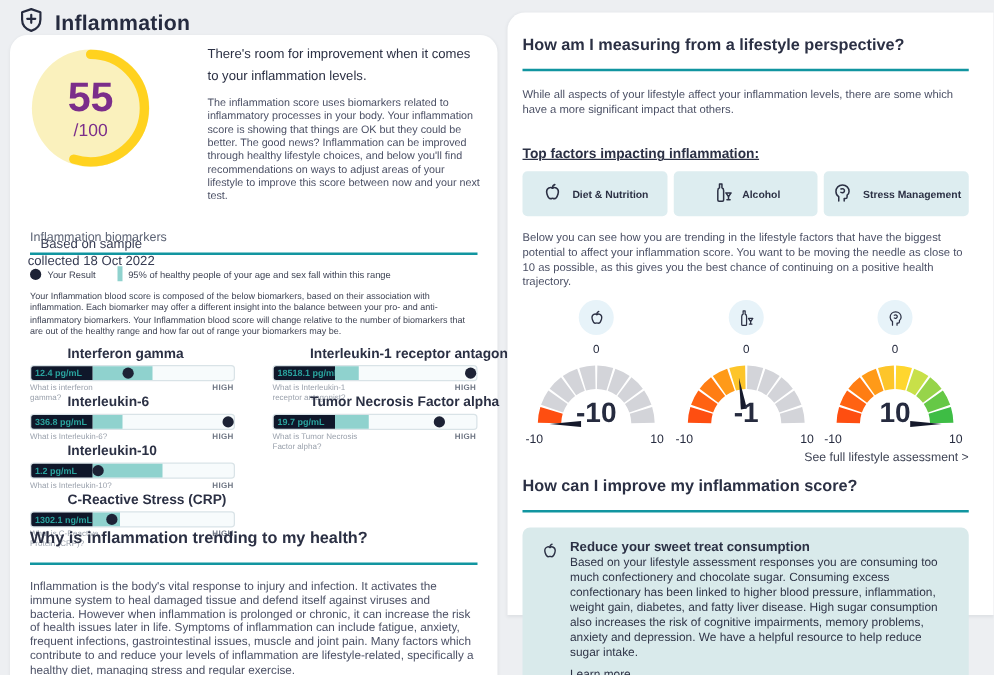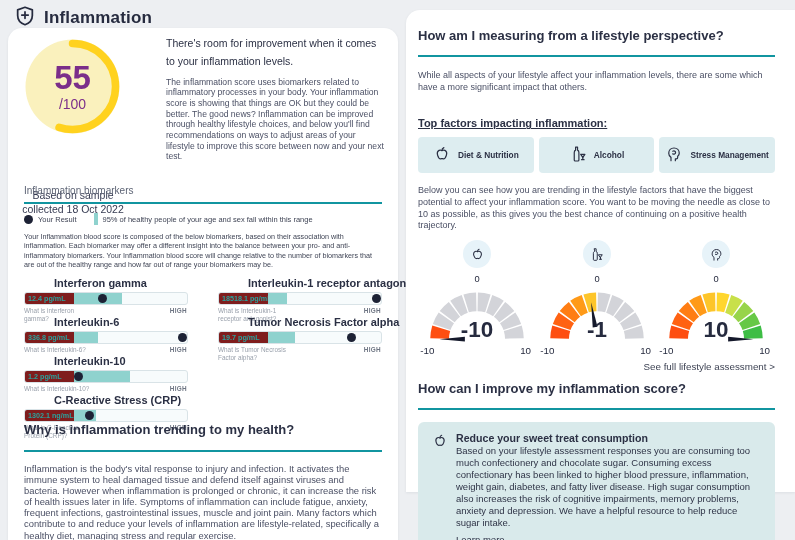--- a/index.html
+++ b/index.html
@@ -35,21 +35,21 @@
   .bm-title { font-size:10px; color:#5d6475; }
   .bm-rule  { border:none; border-top:2px solid #1195a0; margin-top:6px; }
   .legend { display:flex; align-items:center; gap:5px; margin-top:9px; font-size:7.5px; color:#3f4455; }
   .legend-dot { width:9px; height:9px; border-radius:50%; background:#1d2235; flex:0 0 auto; }
   .legend-swatch { width:4px; height:12px; background:#8fd2ce; margin-left:12px; flex:0 0 auto; }
   .bm-intro { font-size:7.2px; line-height:1.3; color:#3f4455; margin-top:7px; }
   .bm-grid { display:grid; grid-auto-flow:column; grid-template-columns:164px 164px; grid-template-rows:repeat(4,39px); column-gap:30px; margin-top:9px; }
   .bm-item { position:relative; }
   .bm-name { font-size:11px; font-weight:bold; line-height:1; margin-bottom:3px; color:#2b3044; white-space:nowrap;padding-left:30px; }
   .bm-bar  { position:relative; height:13px; background:#f7fbfc; border:1px solid #d9e3e7; border-radius:3px; }
-  .bm-chip { position:absolute; left:0; top:0; bottom:0; width:30%; background:#7f1d1d; border-radius:2px 0 0 2px; display:flex; align-items:center; padding-left:3px; font-size:7.2px; font-weight:bold; color:#2aa39e; white-space:nowrap; overflow:hidden; z-index:1; }
+  .bm-chip { position:absolute; left:0; top:0; bottom:0; width:30%; background:#0f172a; border-radius:2px 0 0 2px; display:flex; align-items:center; padding-left:3px; font-size:7.2px; font-weight:bold; color:#2aa39e; white-space:nowrap; overflow:hidden; z-index:1; }
   .bm-range{ position:absolute; top:0; bottom:0; background:#8fd2ce; }
   .bm-dot  { position:absolute; top:50%; width:9px; height:9px; margin:-4.5px 0 0 -4.5px; border-radius:50%; background:#1d2235; z-index:2; }
   .bm-below{ position:relative; margin-top:2px; font-size:6.4px; line-height:1.2; }
   .bm-what { width:72px; color:#9aa1ac; cursor:pointer; }
   .bm-high { position:absolute; right:1px; top:0; color:#6e7583; font-weight:bold; letter-spacing:.3px; }
 
   
   .why-section { position:absolute; left:16px; top:394px; width:358px; }
   .why-section h3 { font-size:13px; font-weight:bold; color:#2b3044; }
   .why-rule { border:none; border-top:2px solid #1195a0; margin:13px 0 11px; }

